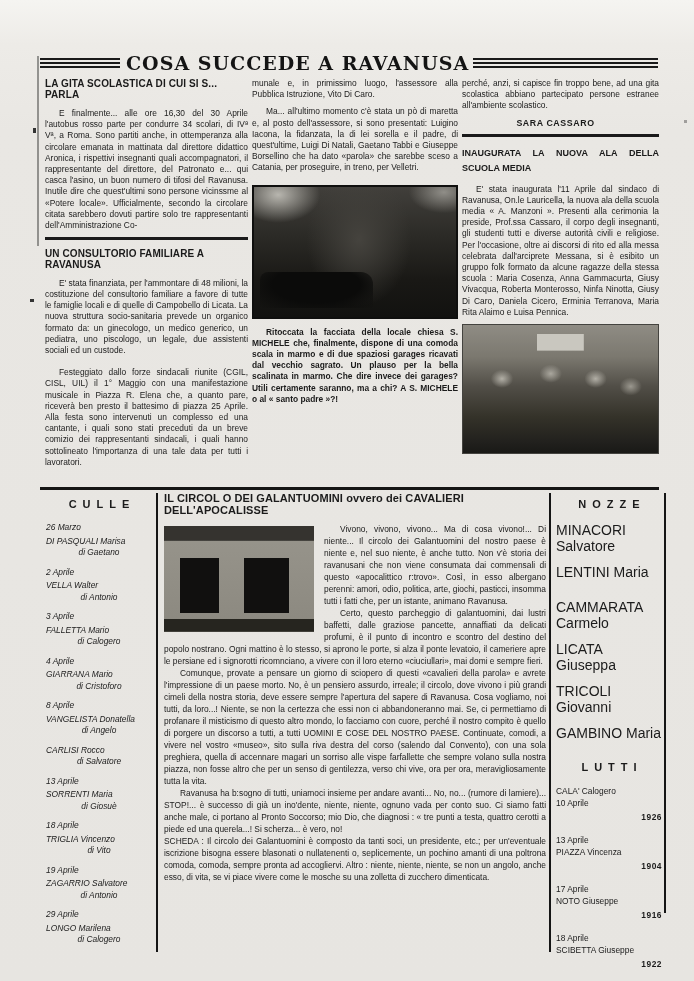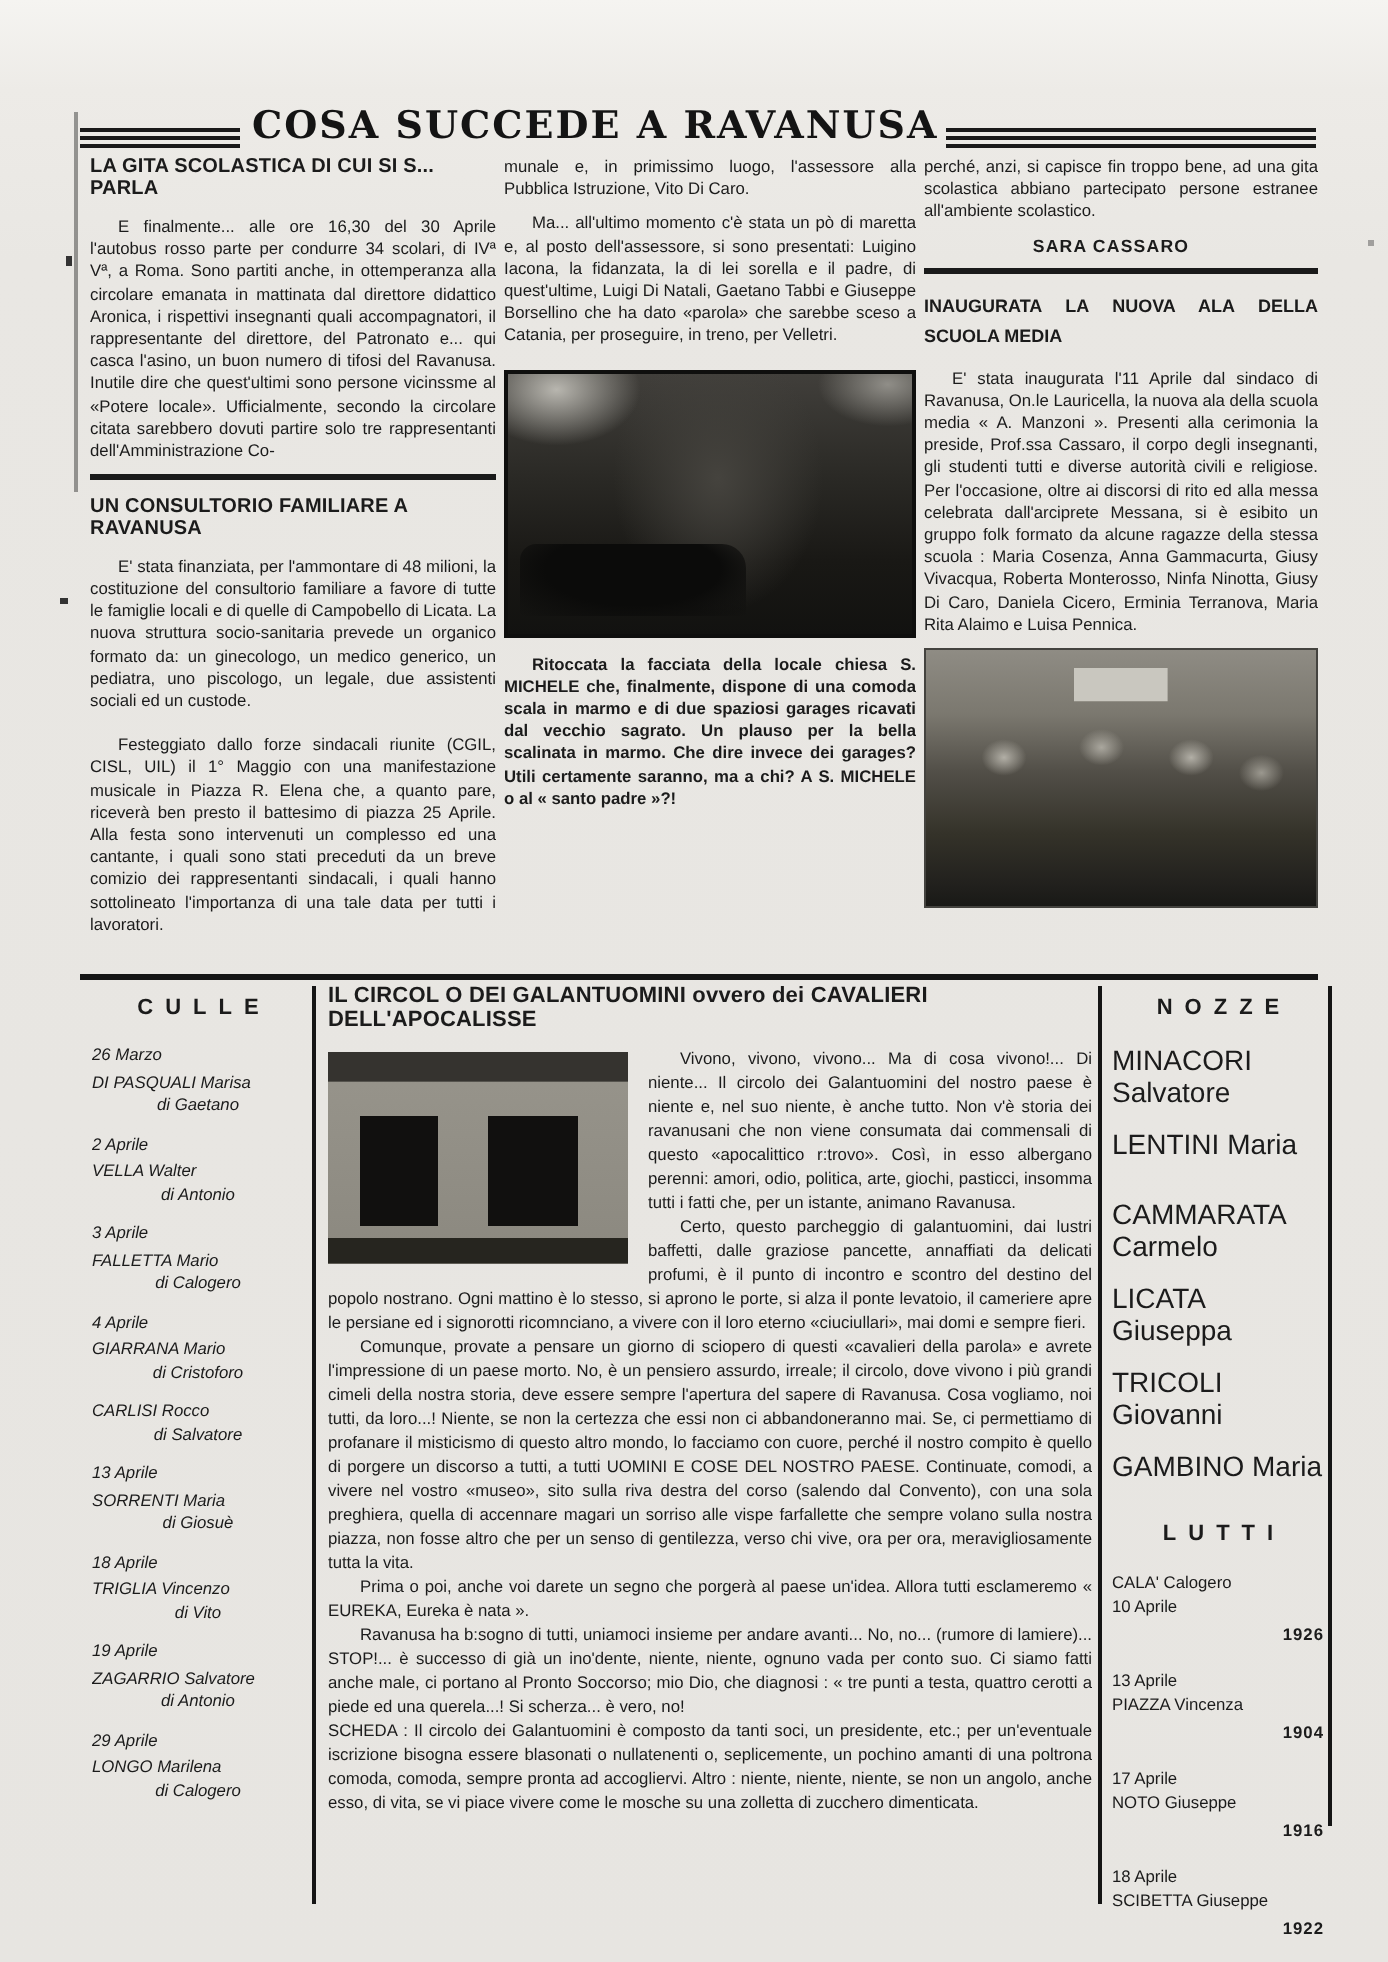--- a/index.html
+++ b/index.html
@@ -2,21 +2,21 @@
 <html><head>
 <meta charset="utf-8">
 <style>
   html,body { margin:0; padding:0; background:#e9e7e3; }
   .page {
     position:relative; width:694px; height:981px; overflow:hidden;
     background: linear-gradient(to bottom, #f5f4f1 0px, #edebe7 45px, #e9e7e3 130px, #e7e5e1 100%);
     font-family:"Liberation Sans", sans-serif; color:#1b1b1b;
   }
   
-  .masthead { position:absolute; left:40px; right:36px; top:52px; display:flex; align-items:flex-end; }
+  .masthead { position:absolute; left:40px; right:36px; top:52px; display:flex; align-items:center; }
   .rule-seg { height:10px;
     background:
       linear-gradient(#1a1a1a 0 0) 0 0/100% 2px no-repeat,
       linear-gradient(#1a1a1a 0 0) 0 50%/100% 2px no-repeat,
       linear-gradient(#1a1a1a 0 0) 0 100%/100% 2px no-repeat; }
   .rule-left { width:80px; }
   .rule-right { flex:1; }
   .masthead-title { font-family:"DejaVu Serif", serif; font-weight:bold; font-size:19px;
     letter-spacing:1px; padding:0 4px 0 6px; white-space:nowrap; color:#141414; }
   
@@ -156,20 +156,25 @@
       <div class="c-date">3 Aprile</div>
       <div class="c-name">FALLETTA Mario</div>
       <div class="c-parent">di Calogero</div>
     </div>
     <div class="culle-item">
       <div class="c-date">4 Aprile</div>
       <div class="c-name">GIARRANA Mario</div>
       <div class="c-parent">di Cristoforo</div>
     </div>
     <div class="culle-item">
+      <div class="c-date">8 Aprile</div>
+      <div class="c-name">VANGELISTA Donatella</div>
+      <div class="c-parent">di Angelo</div>
+    </div>
+    <div class="culle-item">
       <div class="c-name">CARLISI Rocco</div>
       <div class="c-parent">di Salvatore</div>
     </div>
     <div class="culle-item">
       <div class="c-date">13 Aprile</div>
       <div class="c-name">SORRENTI Maria</div>
       <div class="c-parent">di Giosuè</div>
     </div>
     <div class="culle-item">
       <div class="c-date">18 Aprile</div>
@@ -187,21 +192,20 @@
       <div class="c-parent">di Calogero</div>
     </div>
   </div>
 
   <div class="circolo-col">
     <div class="circolo-title">IL CIRCOL O DEI GALANTUOMINI ovvero dei CAVALIERI DELL'APOCALISSE</div>
     <div class="photo-circolo"></div>
     <p class="cp">Vivono, vivono, vivono... Ma di cosa vivono!... Di niente... Il circolo dei Galantuomini del nostro paese è niente e, nel suo niente, è anche tutto. Non v'è storia dei ravanusani che non viene consumata dai commensali di questo «apocalittico r:trovo». Così, in esso albergano perenni: amori, odio, politica, arte, giochi, pasticci, insomma tutti i fatti che, per un istante, animano Ravanusa.</p>
     <p class="cp">Certo, questo parcheggio di galantuomini, dai lustri baffetti, dalle graziose pancette, annaffiati da delicati profumi, è il punto di incontro e scontro del destino del popolo nostrano. Ogni mattino è lo stesso, si aprono le porte, si alza il ponte levatoio, il cameriere apre le persiane ed i signorotti ricomnciano, a vivere con il loro eterno «ciuciullari», mai domi e sempre fieri.</p>
     <p class="cp">Comunque, provate a pensare un giorno di sciopero di questi «cavalieri della parola» e avrete l'impressione di un paese morto. No, è un pensiero assurdo, irreale; il circolo, dove vivono i più grandi cimeli della nostra storia, deve essere sempre l'apertura del sapere di Ravanusa. Cosa vogliamo, noi tutti, da loro...! Niente, se non la certezza che essi non ci abbandoneranno mai. Se, ci permettiamo di profanare il misticismo di questo altro mondo, lo facciamo con cuore, perché il nostro compito è quello di porgere un discorso a tutti, a tutti UOMINI E COSE DEL NOSTRO PAESE. Continuate, comodi, a vivere nel vostro «museo», sito sulla riva destra del corso (salendo dal Convento), con una sola preghiera, quella di accennare magari un sorriso alle vispe farfallette che sempre volano sulla nostra piazza, non fosse altro che per un senso di gentilezza, verso chi vive, ora per ora, meravigliosamente tutta la vita.</p>
-    <p class="cp">Prima o poi, anche voi darete un segno che porgerà al paese un'idea. Allora tutti esclameremo « EUREKA, Eureka è nata ».</p>
     <p class="cp">Ravanusa ha b:sogno di tutti, uniamoci insieme per andare avanti... No, no... (rumore di lamiere)... STOP!... è successo di già un ino'dente, niente, niente, ognuno vada per conto suo. Ci siamo fatti anche male, ci portano al Pronto Soccorso; mio Dio, che diagnosi : « tre punti a testa, quattro cerotti a piede ed una querela...! Si scherza... è vero, no!</p>
     <p class="cp noind">SCHEDA : Il circolo dei Galantuomini è composto da tanti soci, un presidente, etc.; per un'eventuale iscrizione bisogna essere blasonati o nullatenenti o, seplicemente, un pochino amanti di una poltrona comoda, comoda, sempre pronta ad accogliervi. Altro : niente, niente, niente, se non un angolo, anche esso, di vita, se vi piace vivere come le mosche su una zolletta di zucchero dimenticata.</p>
   </div>
 
   <div class="annunci-col">
     <div class="list-title">NOZZE</div>
     <div class="nozze-item">MINACORI Salvatore</div>
     <div class="nozze-item gap-lg">LENTINI Maria</div>
     <div class="nozze-item">CAMMARATA Carmelo</div>
     <div class="nozze-item">LICATA Giuseppa</div>

